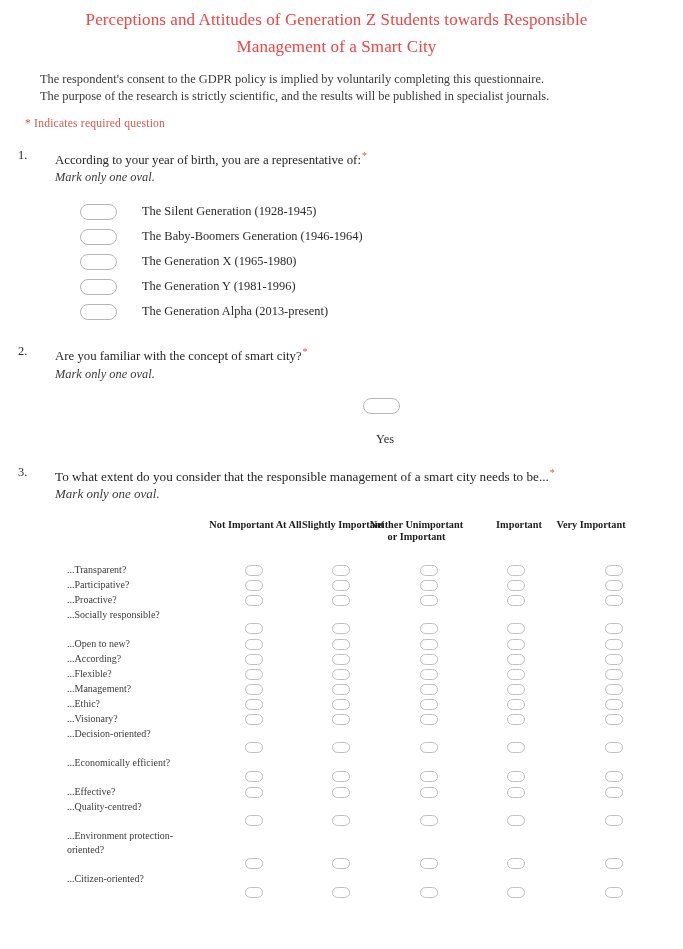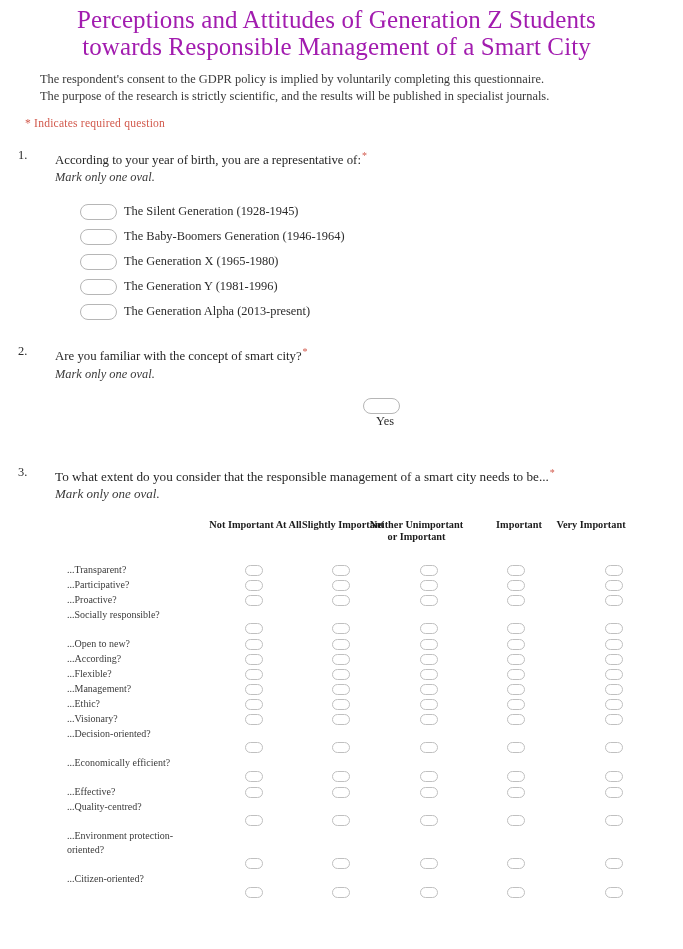--- a/index.html
+++ b/index.html
@@ -17,24 +17,24 @@
   }
   .page {
     position: relative;
     width: 683px;
     height: 949px;
   }
 
   
   .doc-title {
     text-align: center;
-    font-size: 25px;
+    font-size: 17px;
     line-height: 27px;
     letter-spacing: 0.1px;
-    color: #a21caf;
+    color: #ef4444;
     padding: 6px 50px 0 40px;
     font-weight: normal;
     margin: 0;
   }
 
   
   .intro {
     margin: 11px 0 0 40px;
     width: 610px;
     font-size: 12.4px;
@@ -84,20 +84,21 @@
     vertical-align: super;
     margin-left: 1px;
   }
 
   
   .options { margin-top: 14px; margin-left: 25px; }
   .option-row {
     display: flex;
     align-items: center;
     height: 25px;
+    gap: 18px;
   }
   .oval {
     width: 37px;
     height: 16px;
     border: 1px solid #b6b6b6;
     border-radius: 9px;
     box-sizing: border-box;
     background: #fff;
     flex: 0 0 auto;
   }

